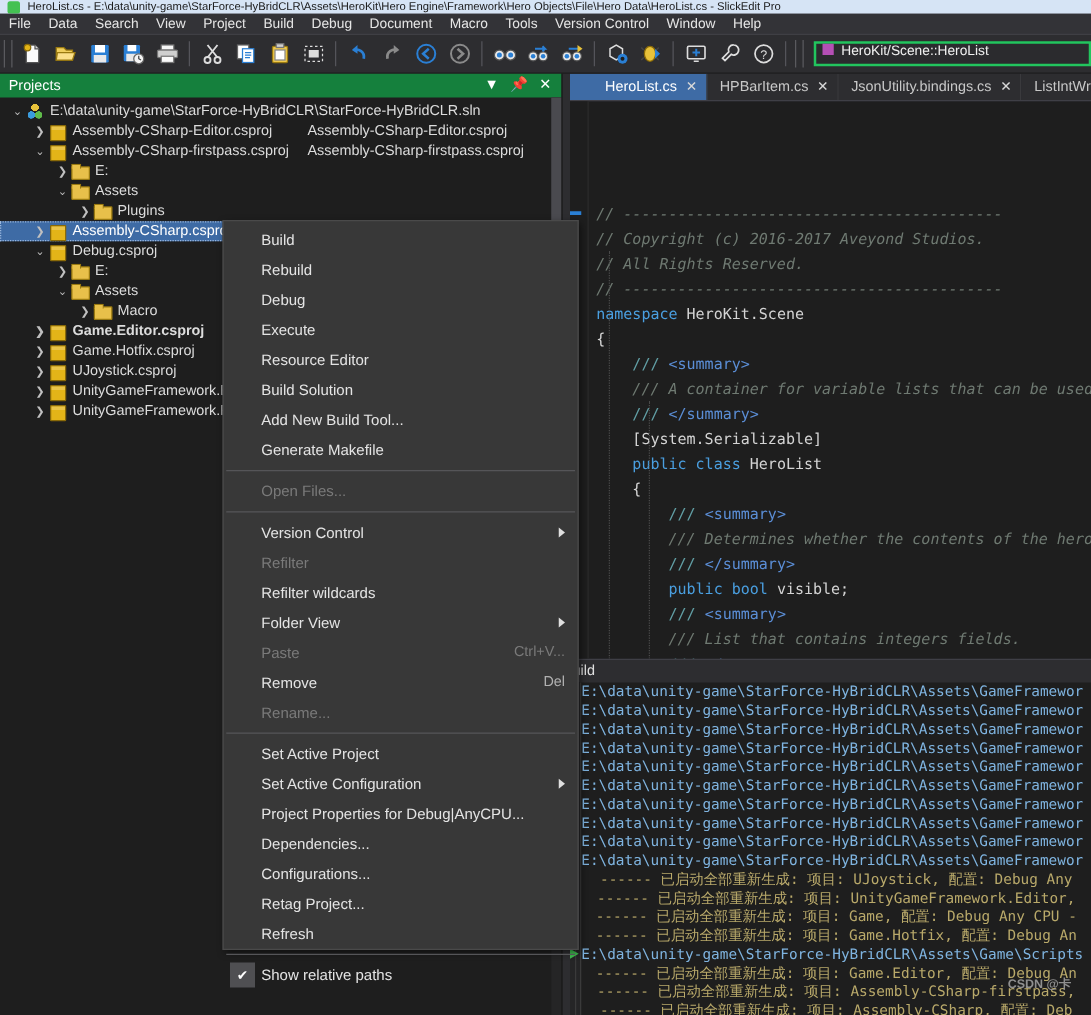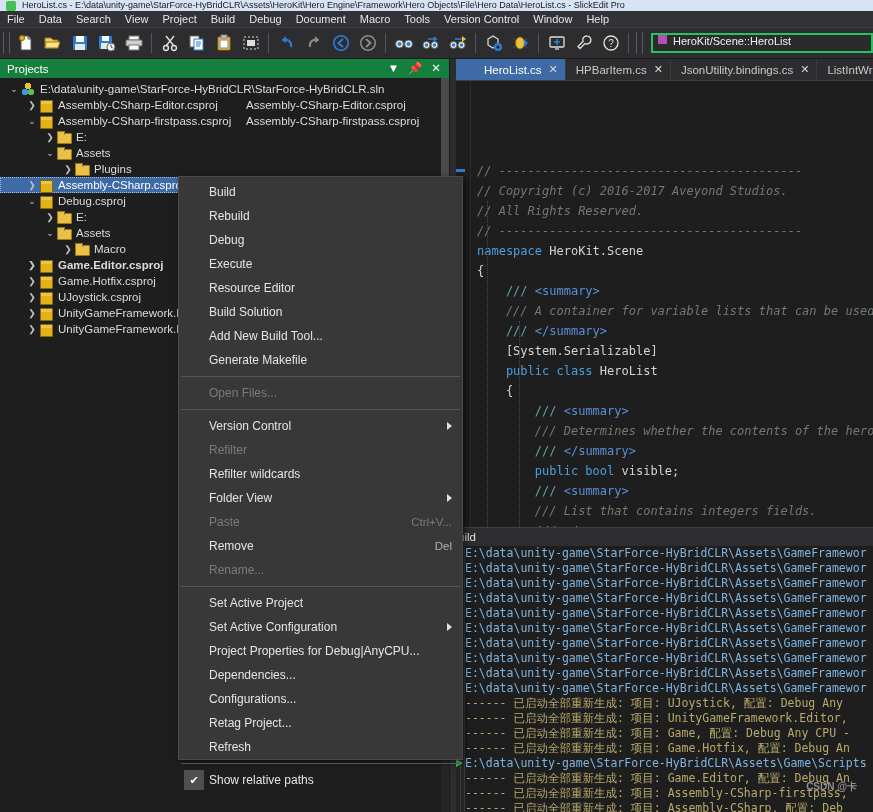--- a/index.html
+++ b/index.html
@@ -229,21 +229,21 @@
   }
   .outbody {
     position: absolute; top: 18px; left: 0; right: 0; bottom: 0;
     overflow: hidden;
     font-family: "DejaVu Sans Mono", "Liberation Mono", monospace;
     font-size: 11.5px; line-height: 15px;
     padding-left: 9px;
     white-space: pre;
   }
   .ol { height: 15px; white-space: pre; color: #7fb4e0; position: relative; }
-  .ol.sep { color: #b9a96a; }
+  .ol.sep { color: #b9a96a; text-align: center; }
   .ol .play {
     position: absolute; left: -9px; top: 3px;
     width: 0; height: 0;
     border-left: 7px solid #3fbf4f;
     border-top: 4px solid transparent;
     border-bottom: 4px solid transparent;
   }
   .outbody .vline {
     position: absolute; left: 4px; top: 0; bottom: 0; width: 1px; background: #3a3a3a;
   }

